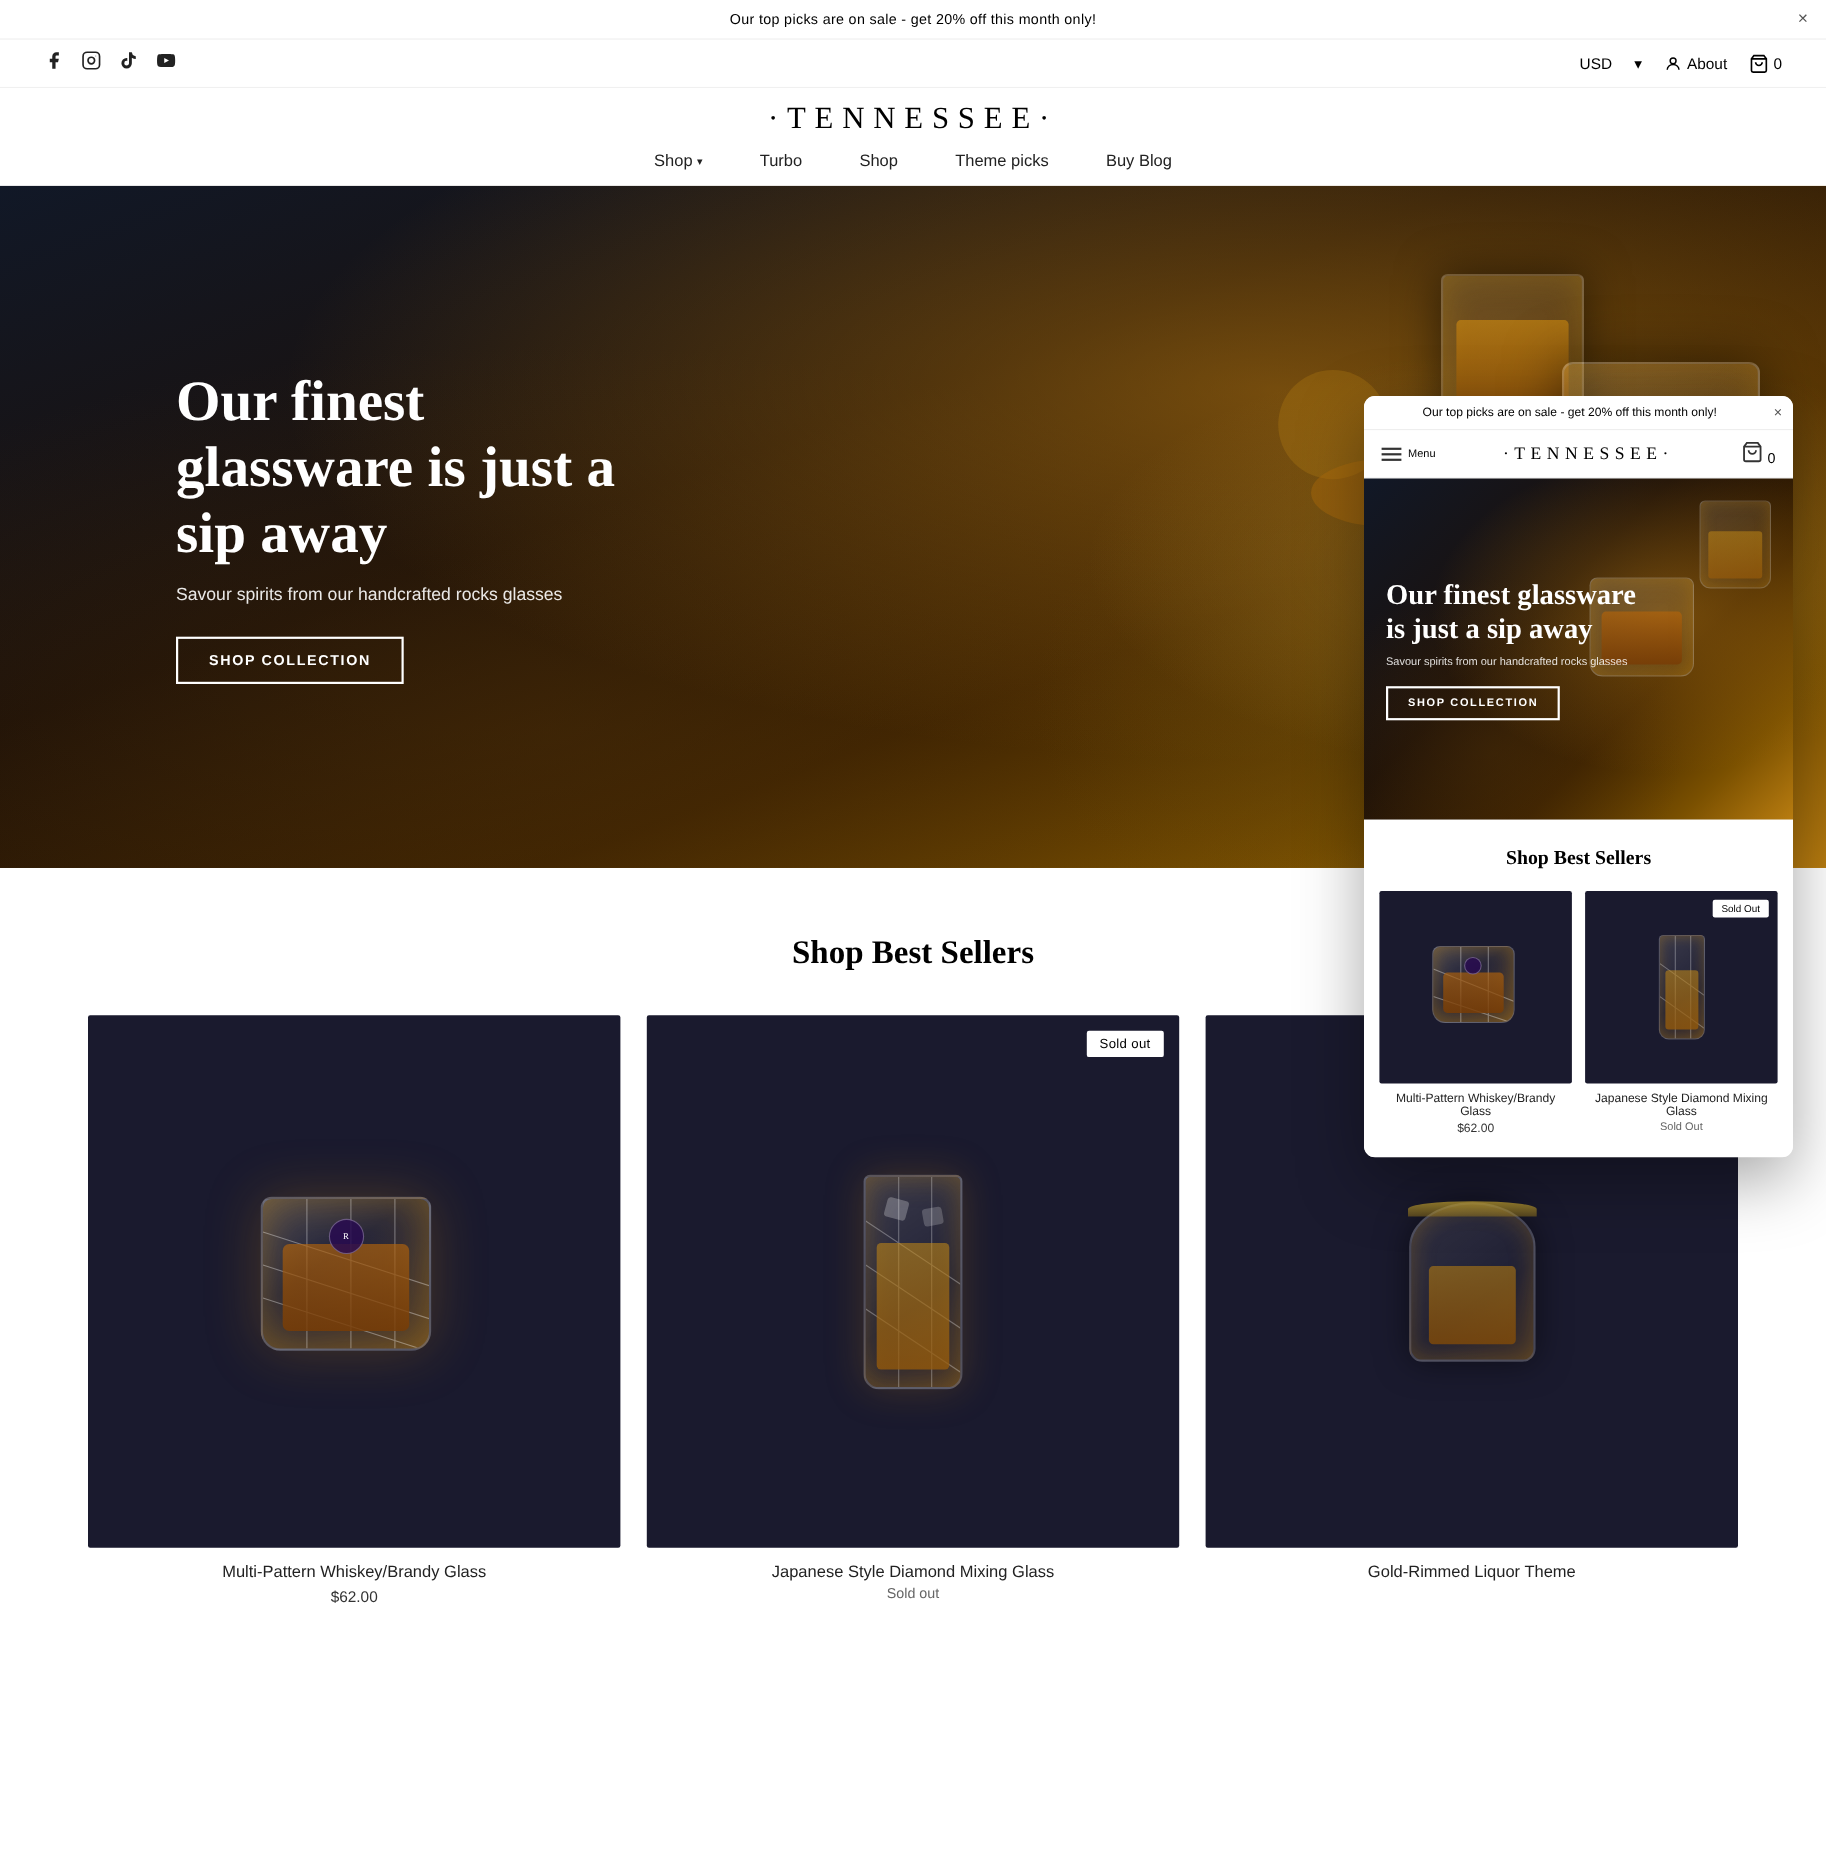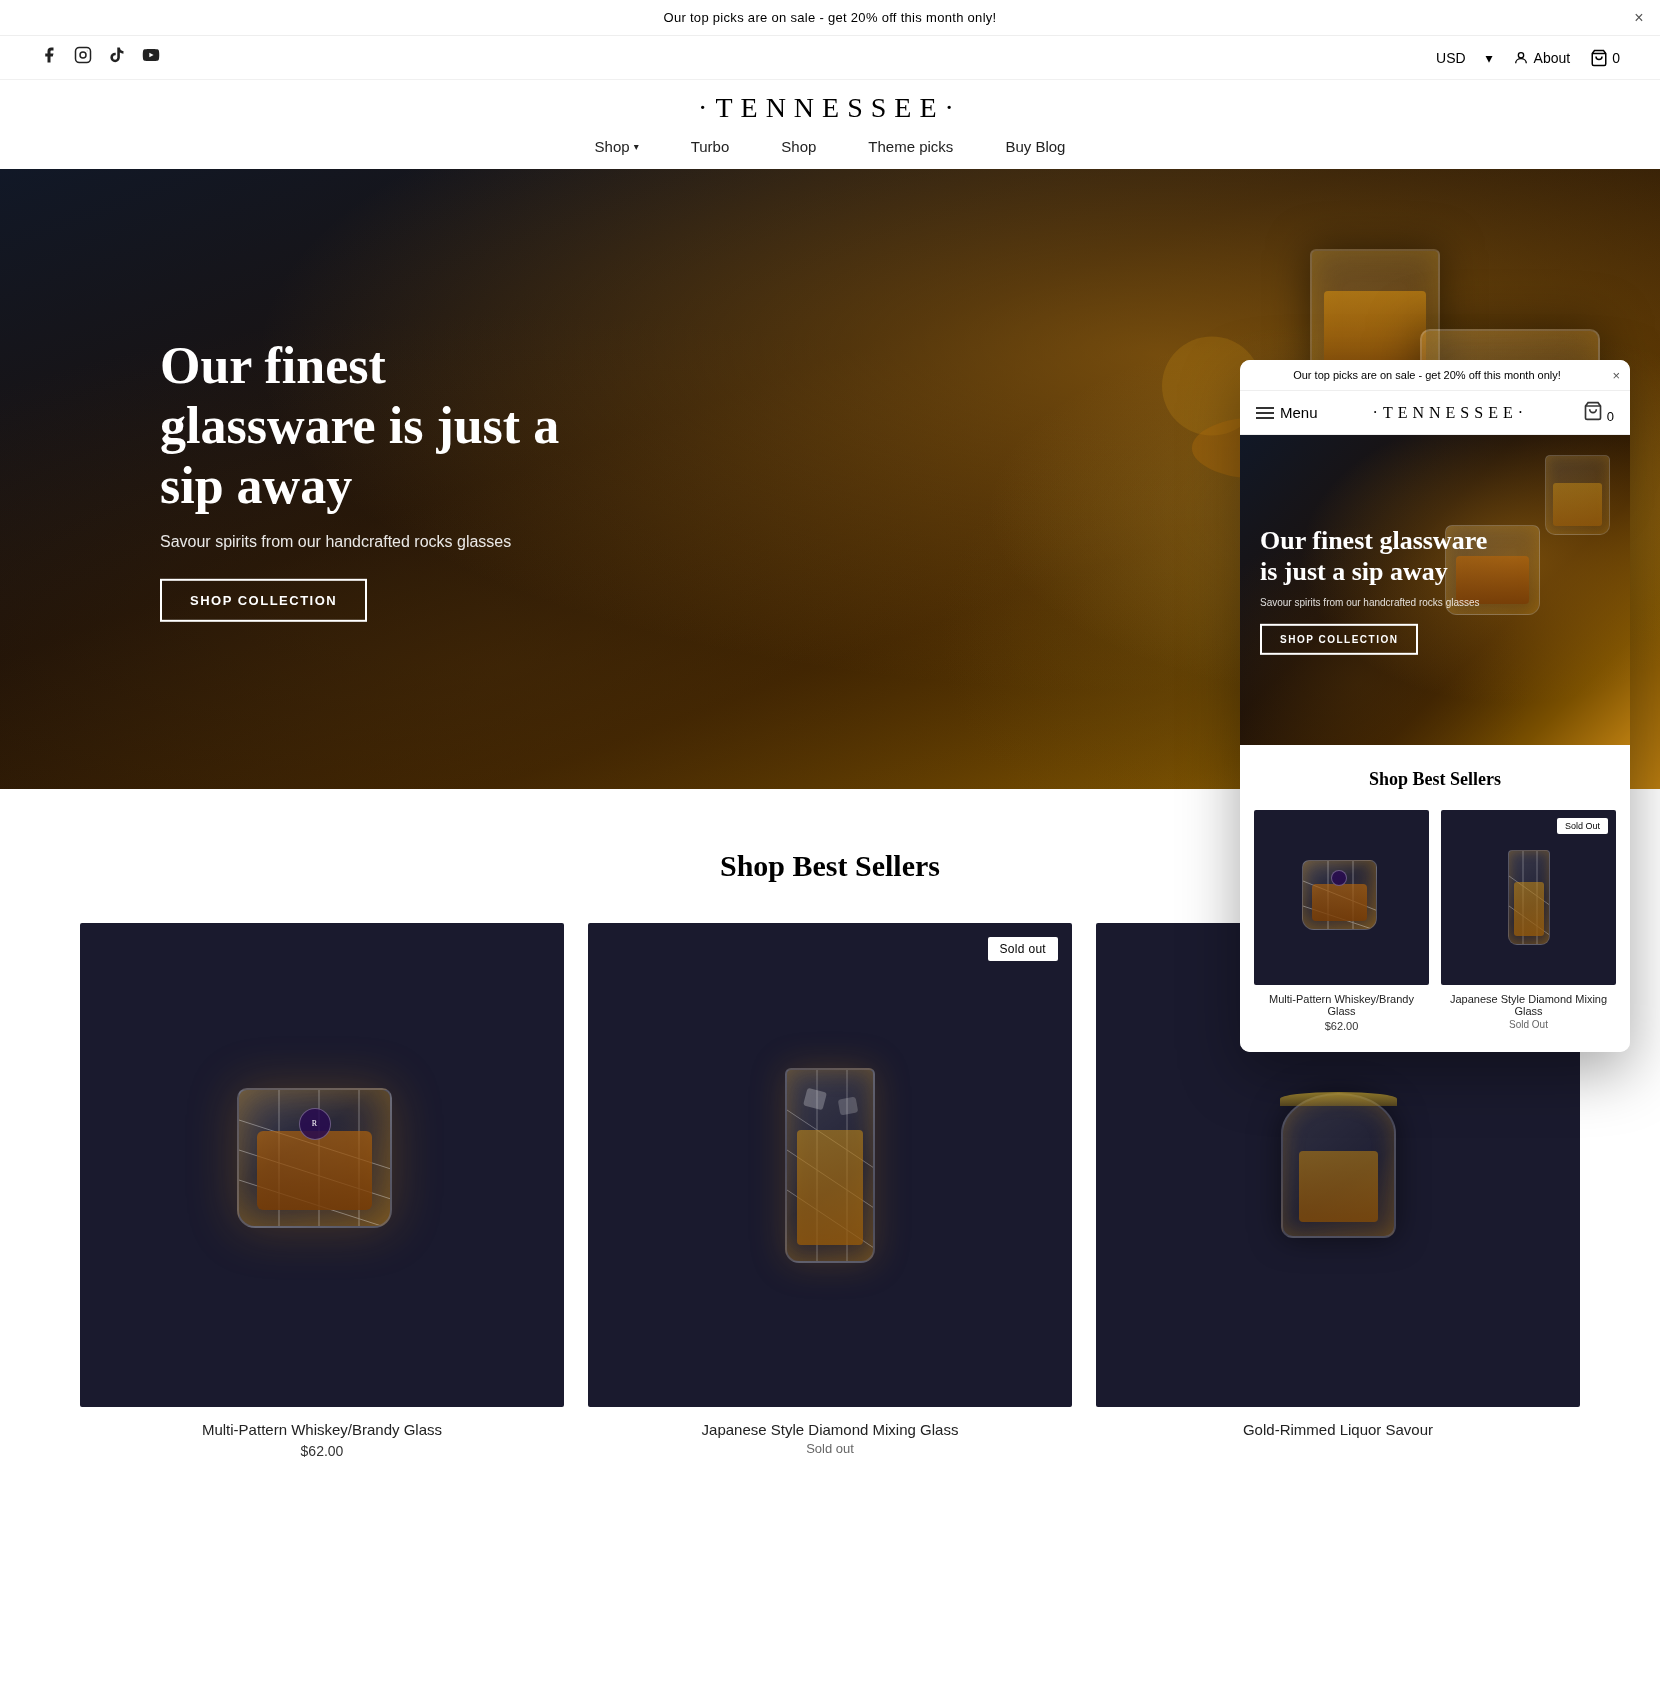--- a/index.html
+++ b/index.html
@@ -230,21 +230,21 @@
 
     
     .mobile-header {
       display: flex;
       align-items: center;
       justify-content: space-between;
       padding: 10px 16px;
       background: #fff;
       border-bottom: 1px solid #eee;
     }
-    .mobile-menu-btn { display: flex; align-items: center; gap: 6px; font-size: 15px; font-family: Arial, sans-serif; cursor: pointer; }
+    .mobile-menu-btn { display: flex; align-items: center; gap: 6px; font-size: 10px; font-family: Arial, sans-serif; cursor: pointer; }
     .hamburger-icon { display: flex; flex-direction: column; gap: 3px; }
     .hamburger-line { width: 18px; height: 2px; background: #333; }
     .mobile-logo { font-size: 16px; letter-spacing: 5px; font-family: Georgia, serif; }
     .mobile-cart { font-size: 13px; font-family: Arial, sans-serif; }
 
     
     .mobile-hero {
       position: relative;
       height: 310px;
       background: linear-gradient(135deg, #111827 0%, #1c1008 40%, #3d2200 65%, #7a5000 85%, #b87c10 100%);
@@ -538,21 +538,21 @@
       <div class="product-img-wrap">
         <div class="product-img-inner">
 
           <div style="width:115px;height:145px;background:linear-gradient(145deg,rgba(255,255,255,0.1) 0%,rgba(255,255,255,0.03) 60%,rgba(180,120,30,0.22) 100%);border:2px solid rgba(255,255,255,0.17);border-radius:50% 50% 12px 12px / 28% 28% 12px 12px;position:relative;box-shadow:inset 0 0 22px rgba(200,140,20,0.3),0 0 30px rgba(0,0,0,0.5);">
             <div style="position:absolute;bottom:14px;left:16px;right:16px;height:50%;background:linear-gradient(180deg,rgba(190,130,15,0.55),rgba(130,75,8,0.8));border-radius:4px;"></div>
 
             <div style="position:absolute;top:-3px;left:-3px;right:-3px;height:14px;background:linear-gradient(180deg,rgba(210,175,50,0.7),rgba(180,140,20,0.4));border-radius:50% 50% 0 0 / 50% 50% 0 0;"></div>
           </div>
         </div>
       </div>
-      <div class="product-name">Gold-Rimmed Liquor Savour</div>
+      <div class="product-name">Gold-Rimmed Liquor Theme</div>
     </div>
 
   </div>
 </div>
 
 <div class="mobile-overlay">
 
   <div class="mobile-announcement">
     <span>Our top picks are on sale - get 20% off this month only!</span>
     <span class="m-close">×</span>

